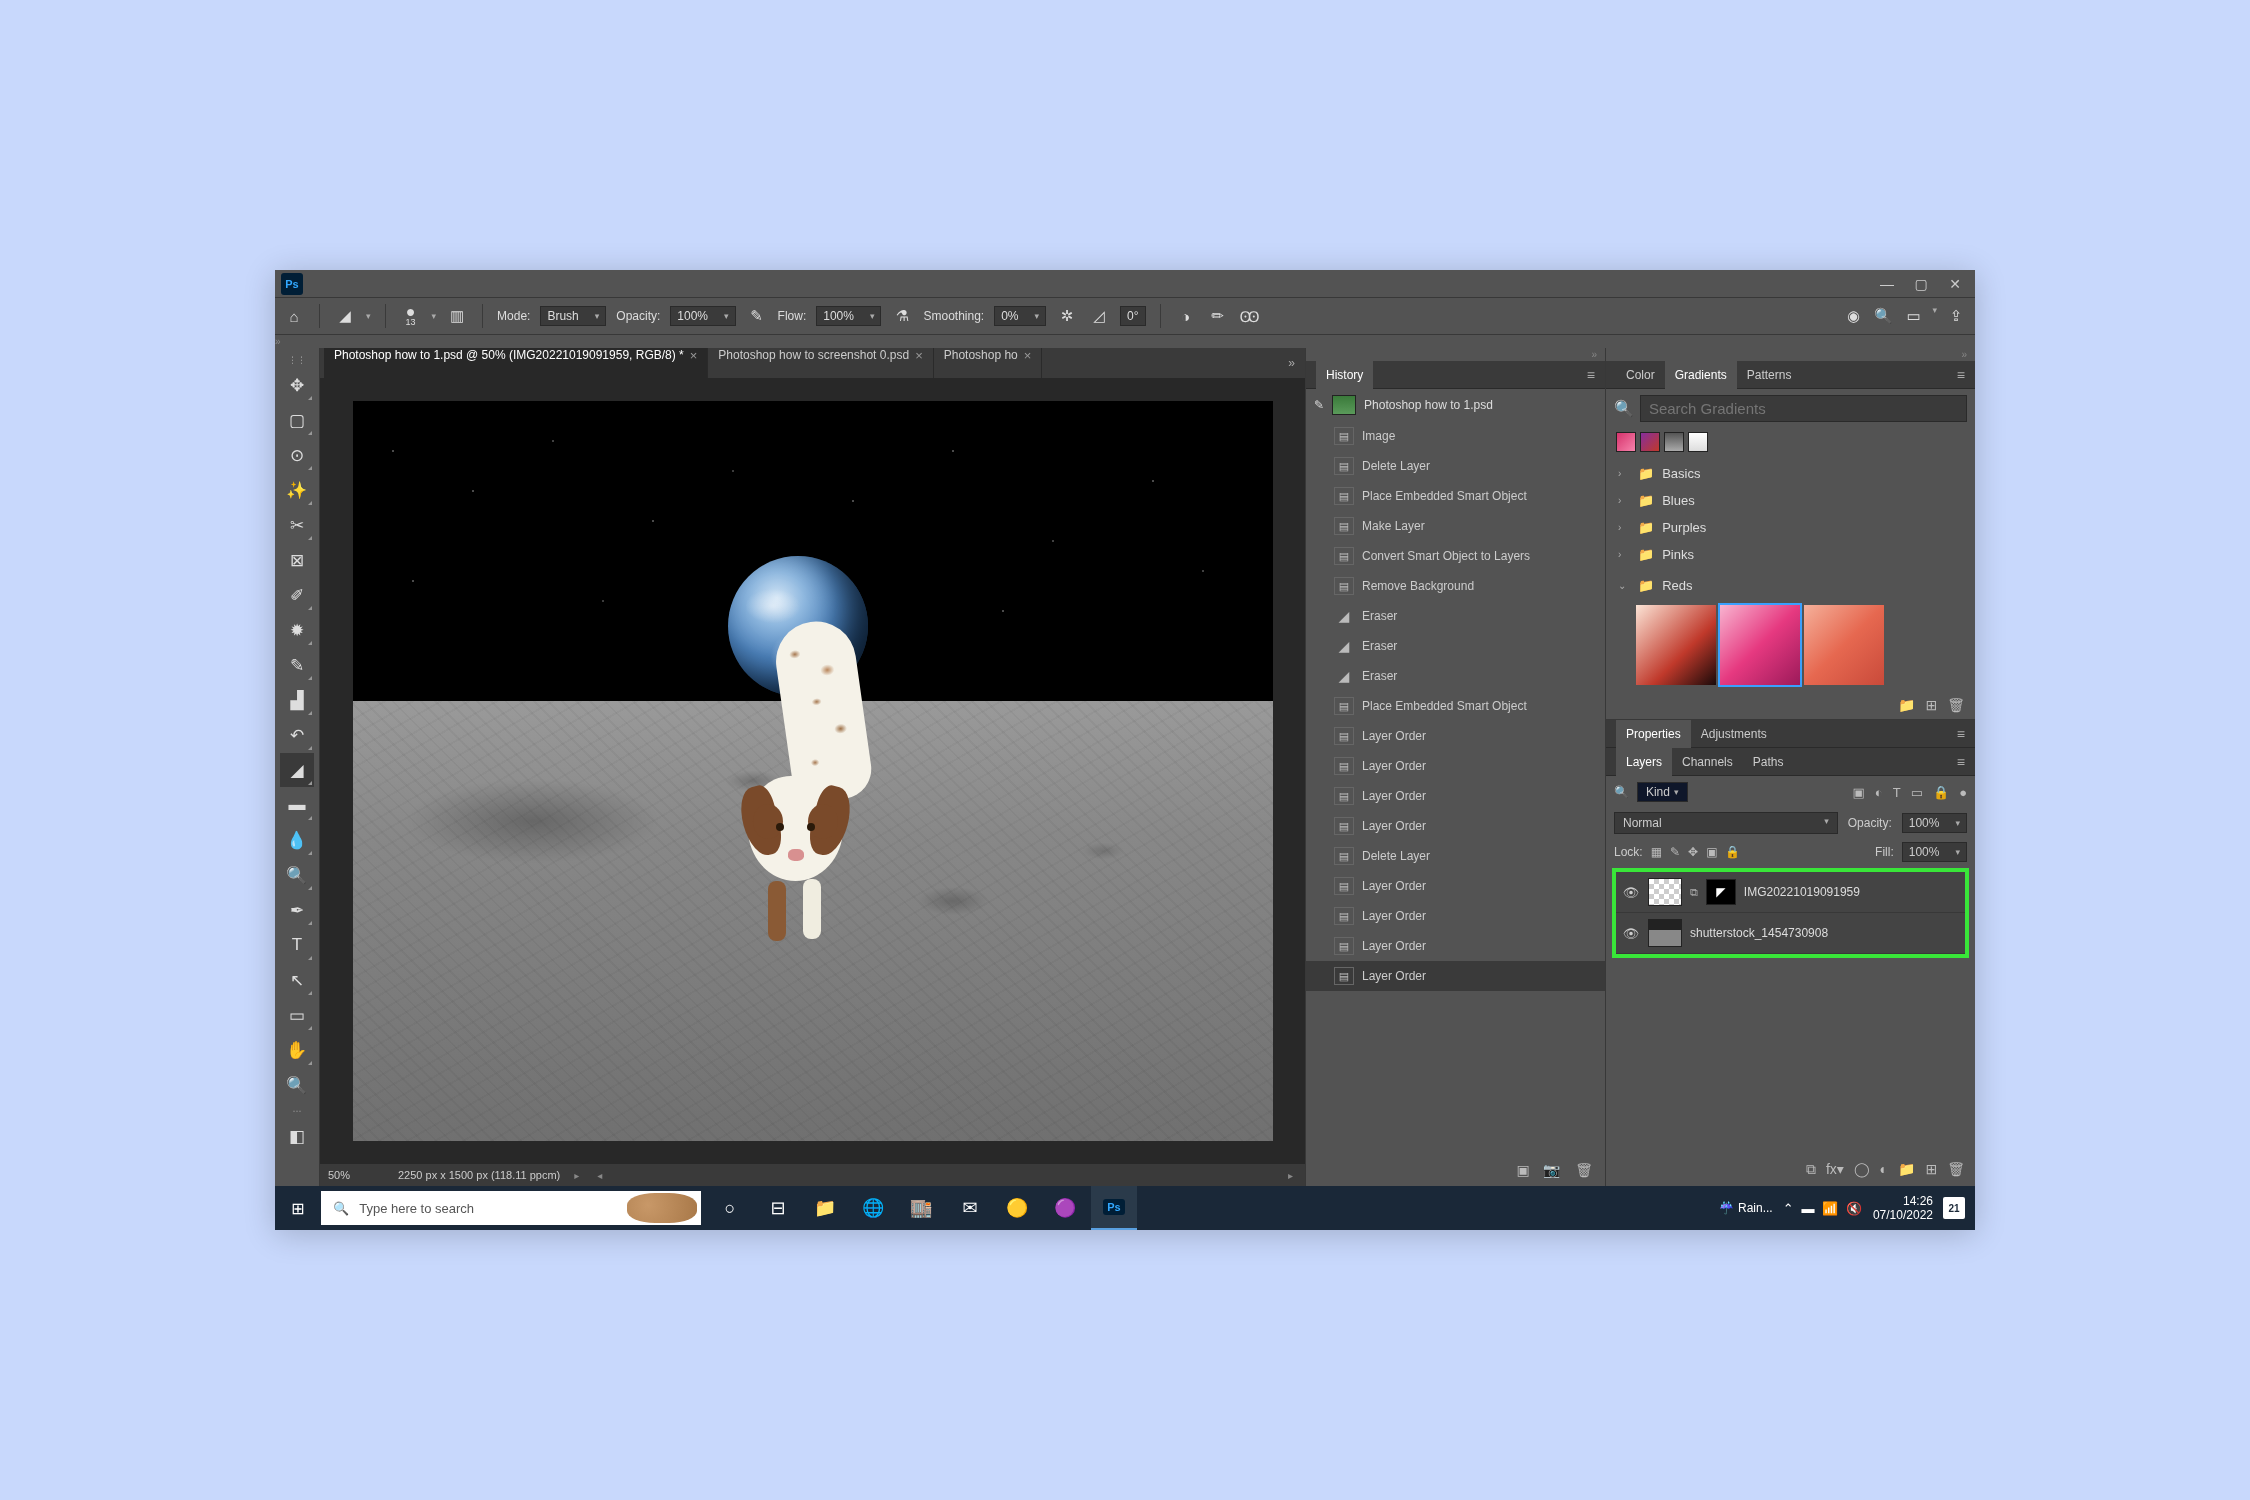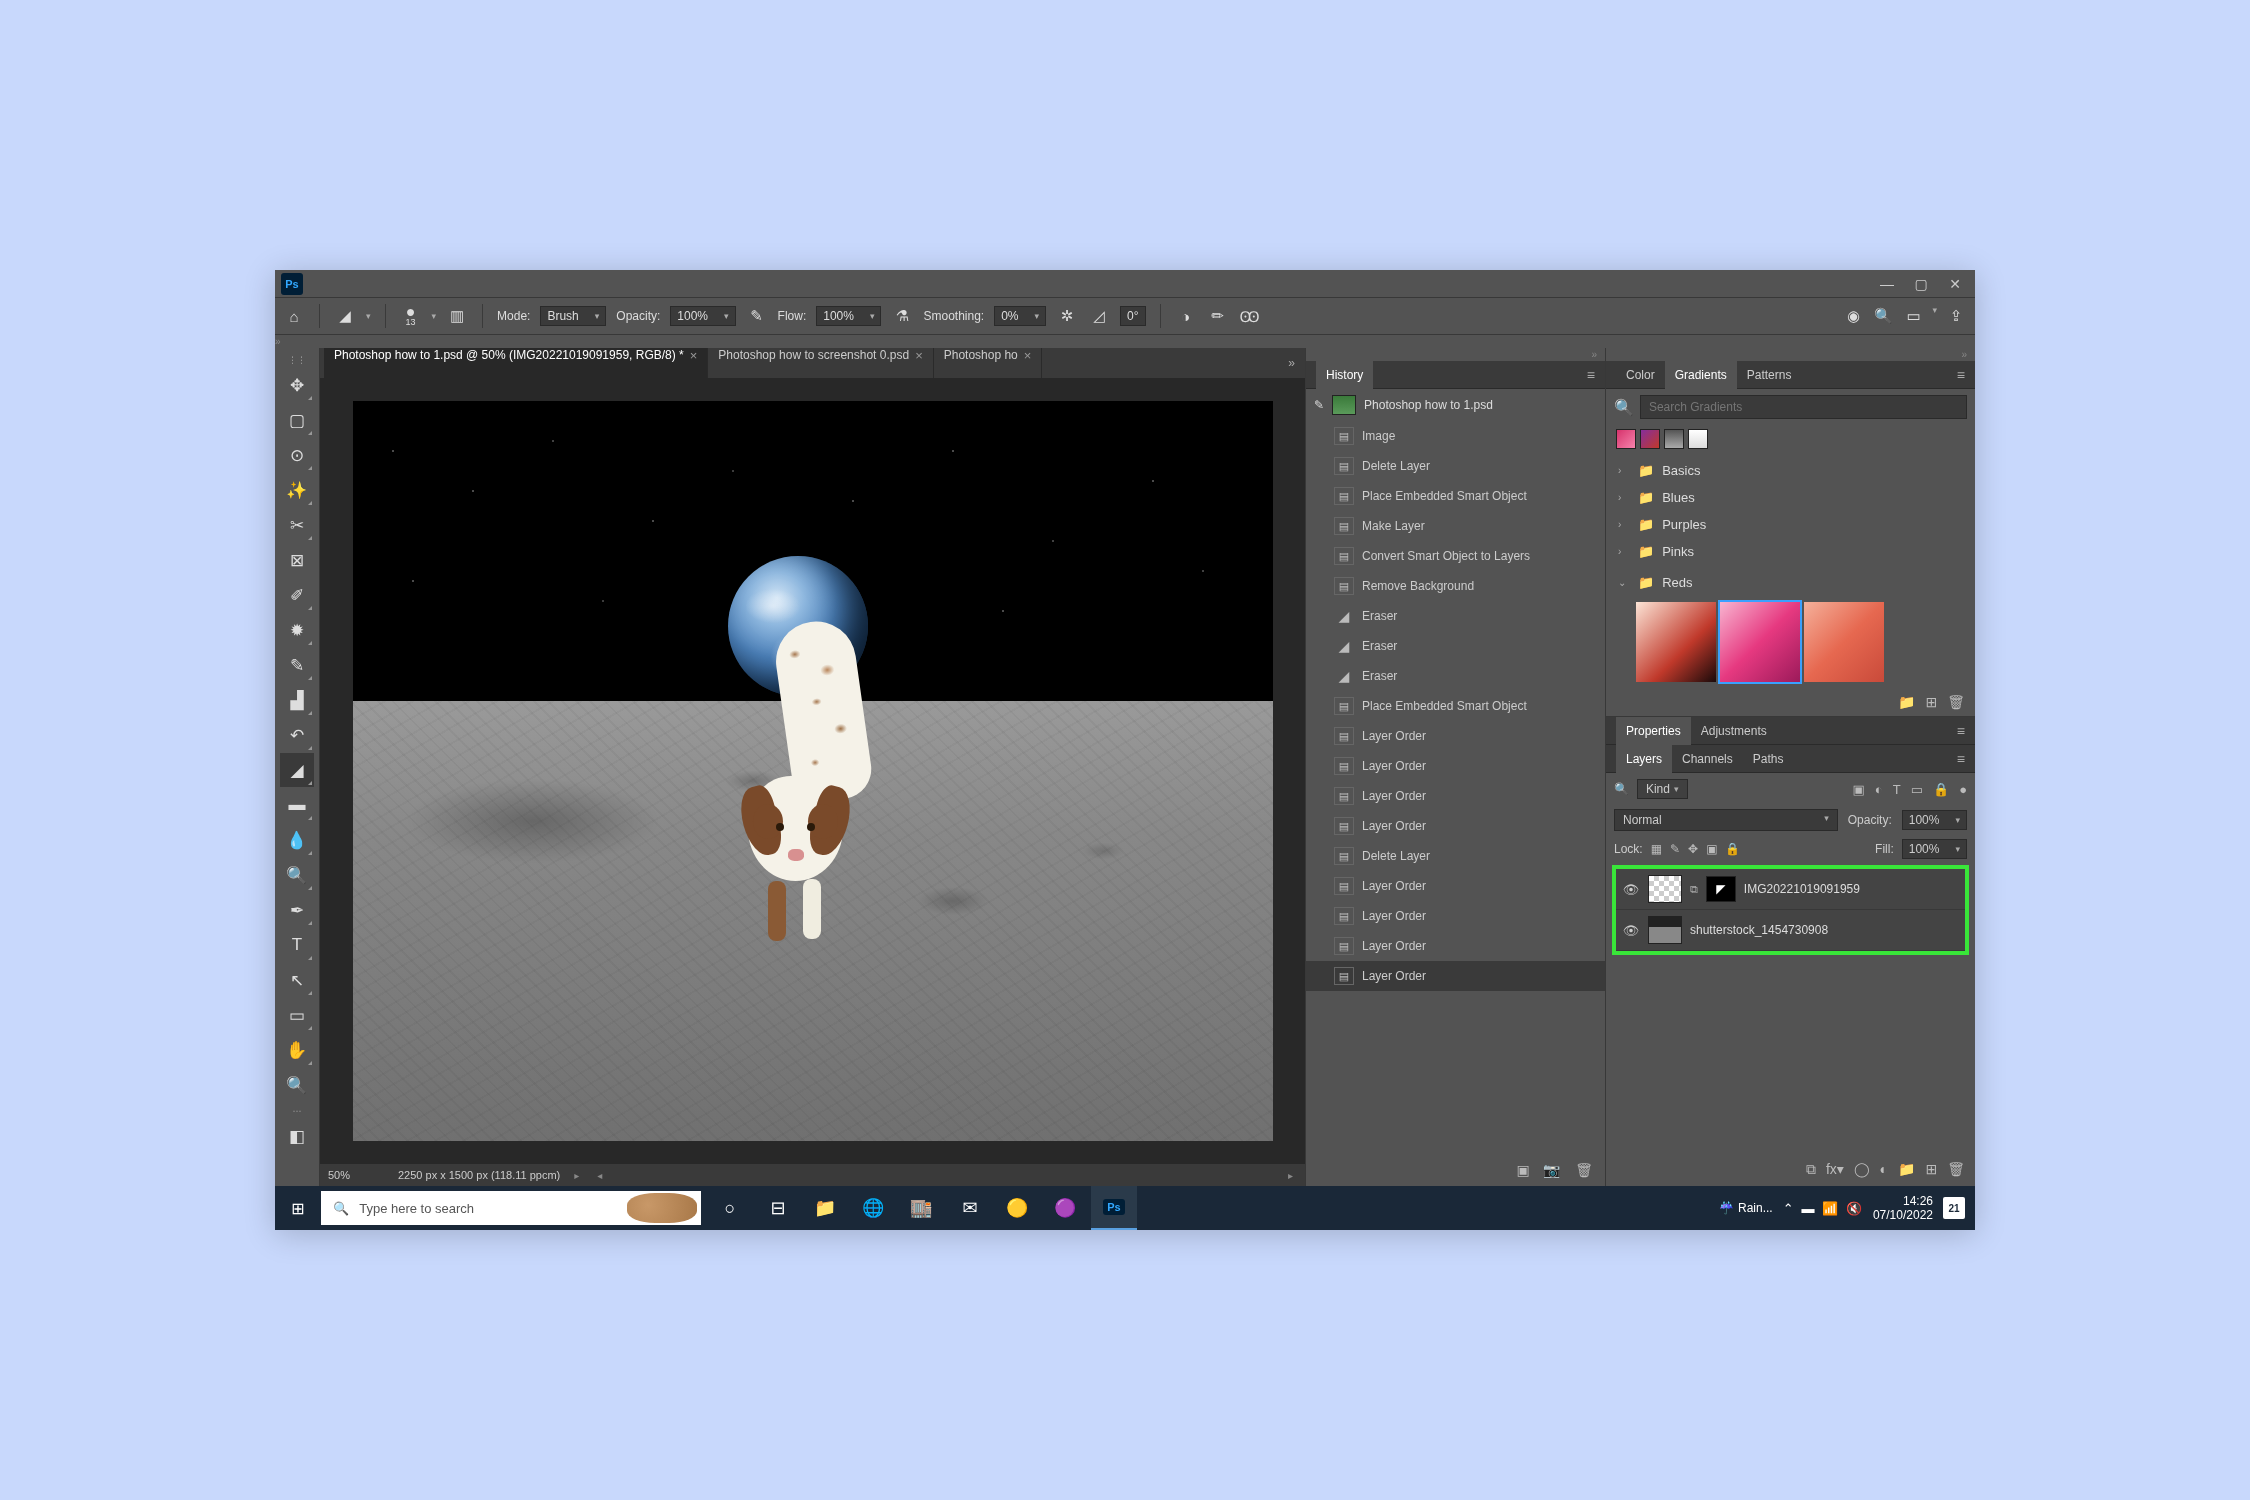--- a/index.html
+++ b/index.html
@@ -66,33 +66,33 @@
 .hist-top{display:flex;align-items:center;padding:6px 8px;gap:8px;color:#ddd;font-size:12px}
 .hist-top .thumb{width:24px;height:20px;background:linear-gradient(#3a7a3a,#5a9a5a);border:1px solid #222}
 .hist-list{max-height:600px;overflow:hidden}
 .hist-item{display:flex;align-items:center;padding:3px 8px 3px 28px;color:#ccc;font-size:12px;height:30px;gap:8px}
 .hist-item.sel{background:#3a3a3a}
 .hist-item .hico{width:20px;height:18px;display:flex;align-items:center;justify-content:center;color:#bbb;border:1px solid #666;font-size:11px}
 .hist-item .hico.eraser{border:none;font-size:14px}
 
 .rpanels{width:370px;background:#535353;display:flex;flex-direction:column;border-left:1px solid #383838}
 .grad-search{display:flex;align-items:center;padding:6px 8px;gap:6px}
-.grad-search input{flex:1;background:#3a3a3a;border:1px solid #2a2a2a;color:#ccc;padding:4px 8px;font-size:12px}
+.grad-search input{flex:1;background:#3a3a3a;border:1px solid #2a2a2a;color:#ccc;padding:4px 8px;font-size:15px}
 .grad-sw-row{display:flex;gap:4px;padding:4px 10px}
 .grad-sw{width:20px;height:20px;border:1px solid #222}
 .grad-folders{padding:4px 0}
 .grad-folder{display:flex;align-items:center;padding:6px 12px;color:#ddd;font-size:13px;gap:8px}
 .grad-folder .chev{font-size:10px;color:#aaa;width:12px}
 .grad-folder .fold{color:#999}
 .grad-grid{display:flex;gap:4px;padding:6px 30px}
 .grad-tile{width:80px;height:80px}
 .grad-tile.sel{outline:2px solid #3aa0ff}
 .grad-foot{display:flex;justify-content:flex-end;gap:10px;padding:6px 10px;color:#bbb;font-size:14px;border-bottom:1px solid #383838}
 .prop-row{display:flex;align-items:center;padding:6px 8px;gap:8px;color:#ccc;font-size:12px}
-.prop-row .kind{display:flex;align-items:center;gap:4px;background:#404040;padding:2px 8px;border:1px solid #2a2a2a}
+.prop-row .kind{display:flex;align-items:center;gap:4px;background:#0f172a;padding:2px 8px;border:1px solid #2a2a2a}
 .prop-row .ficons{margin-left:auto;display:flex;gap:10px;color:#bbb;font-size:13px}
 .mode-row{display:flex;align-items:center;padding:4px 8px;gap:10px;color:#ccc;font-size:12px}
 .mode-row .sel{flex:1;background:#3a3a3a;padding:3px 8px;border:1px solid #2a2a2a;display:flex;justify-content:space-between}
 .lock-row{display:flex;align-items:center;padding:4px 8px;gap:8px;color:#ccc;font-size:12px}
 .lock-row .licons{display:flex;gap:8px;color:#bbb;font-size:12px}
 .layers-box{border:4px solid #39e639;margin:2px 6px;background:#444}
 .layer{display:flex;align-items:center;padding:6px 6px;gap:8px;color:#ddd;font-size:12px;border-bottom:1px solid #383838}
 .layer .eye{width:18px;color:#ccc;font-size:13px;text-align:center}
 .layer .lthumb{width:34px;height:28px;background:#888;border:1px solid #222}
 .layer .lthumb.checker{background:conic-gradient(#ccc 25%,#fff 0 50%,#ccc 0 75%,#fff 0) 0 0/10px 10px}

